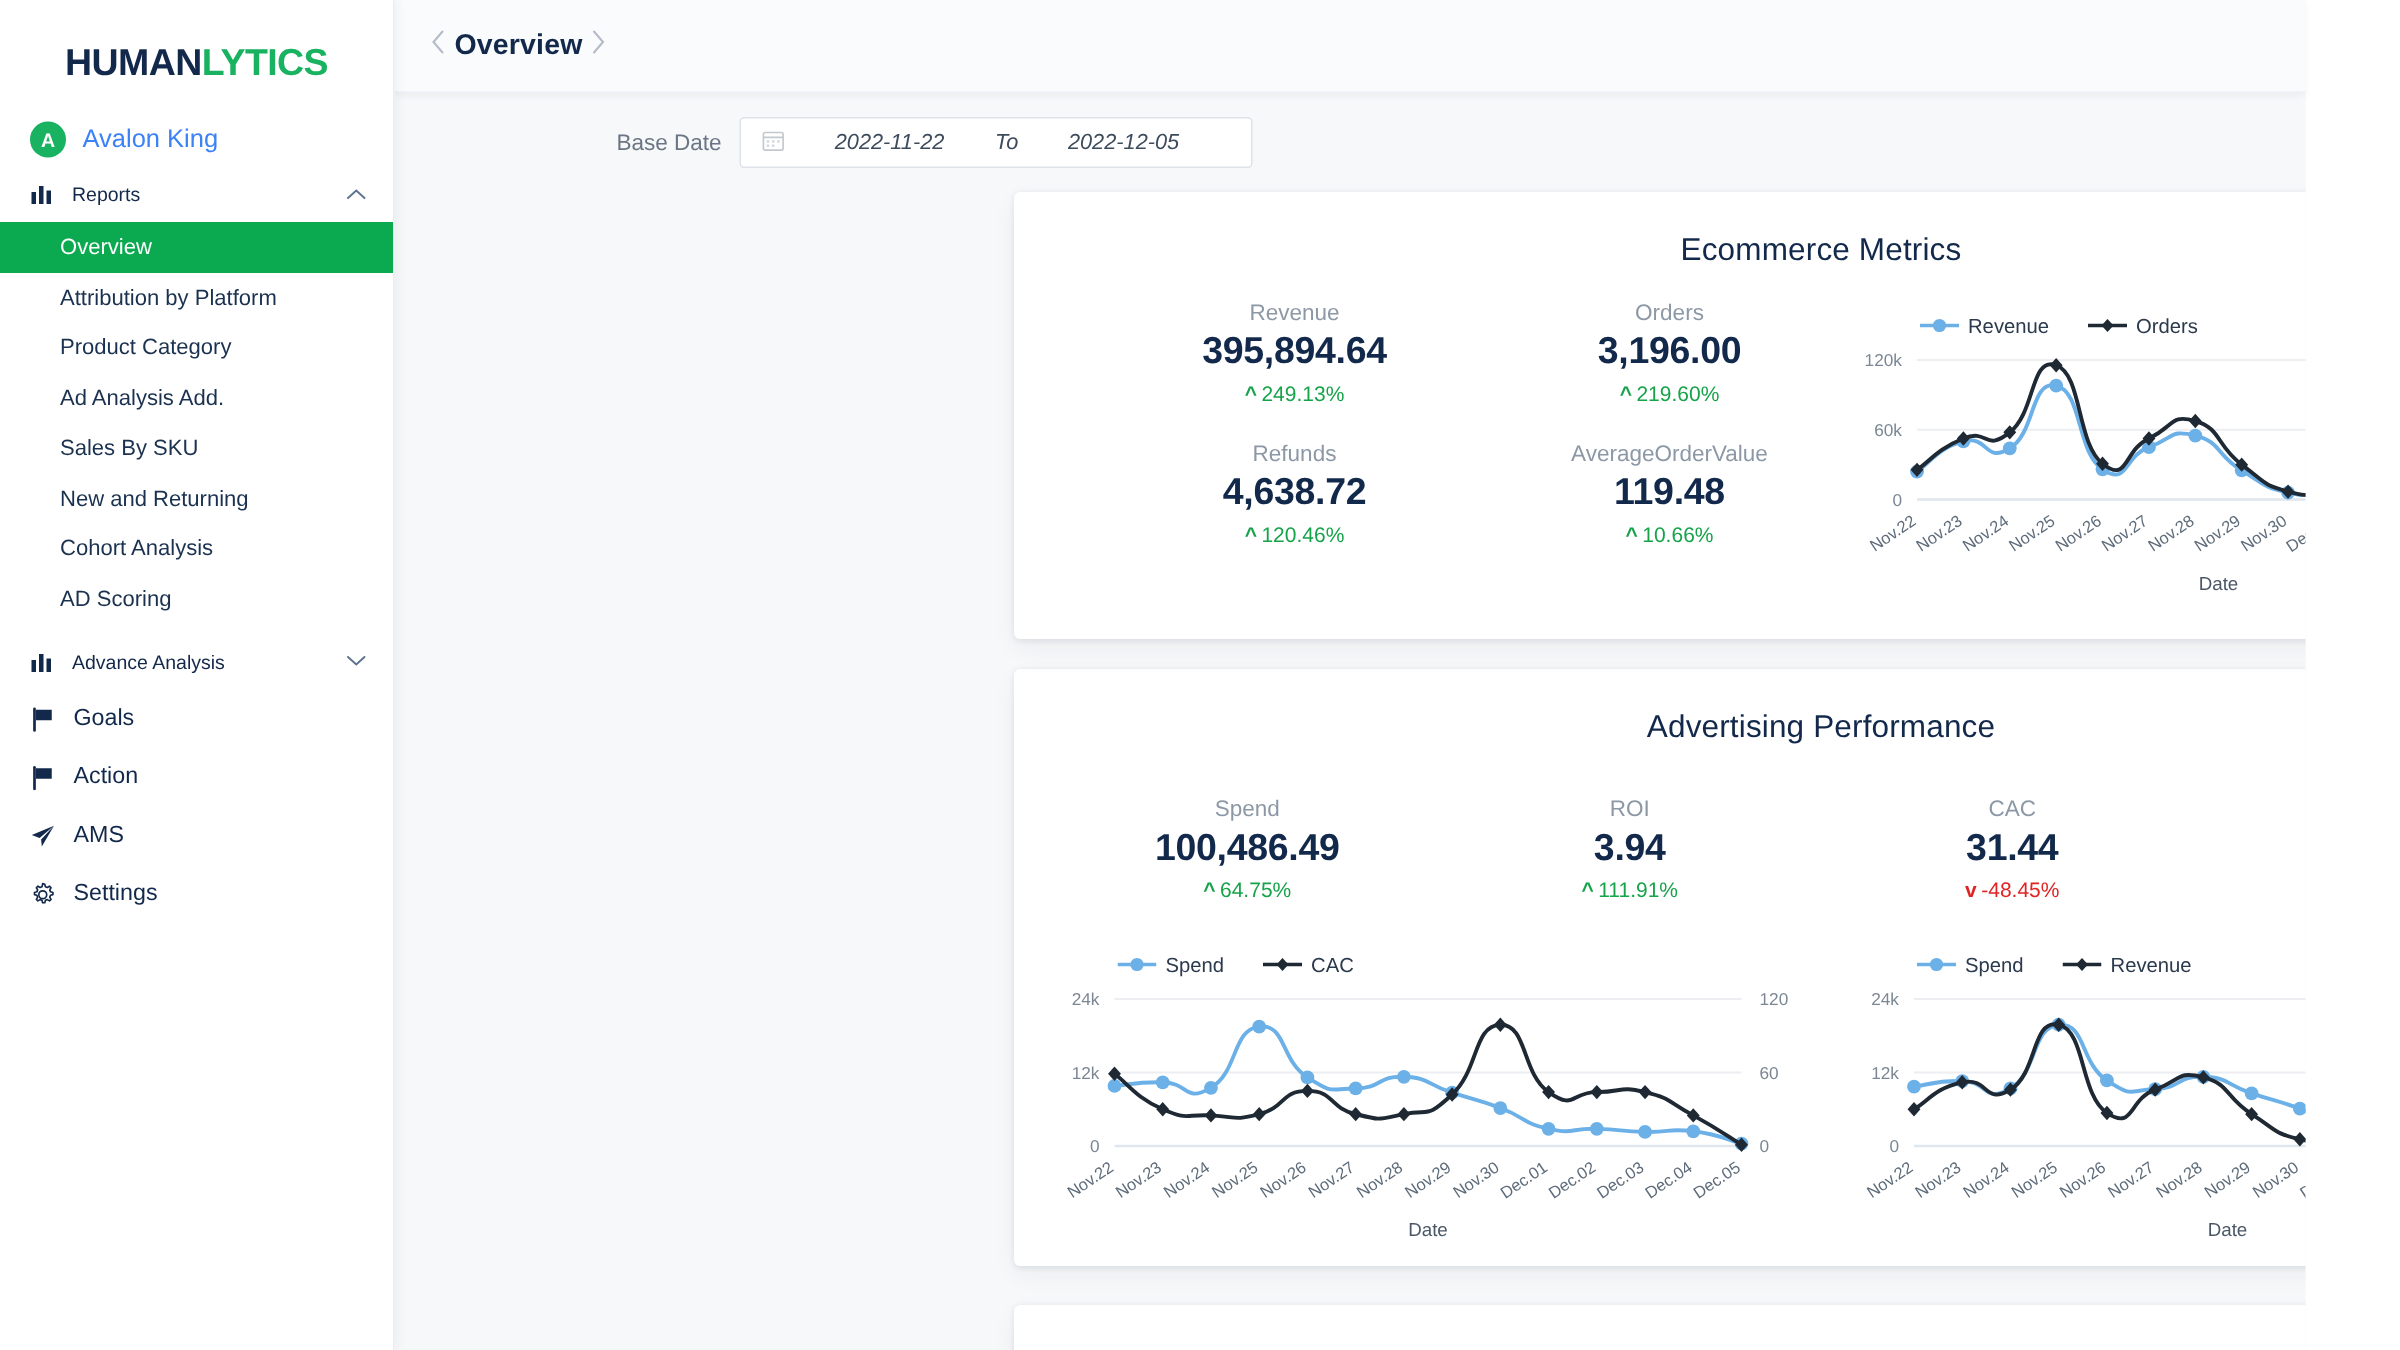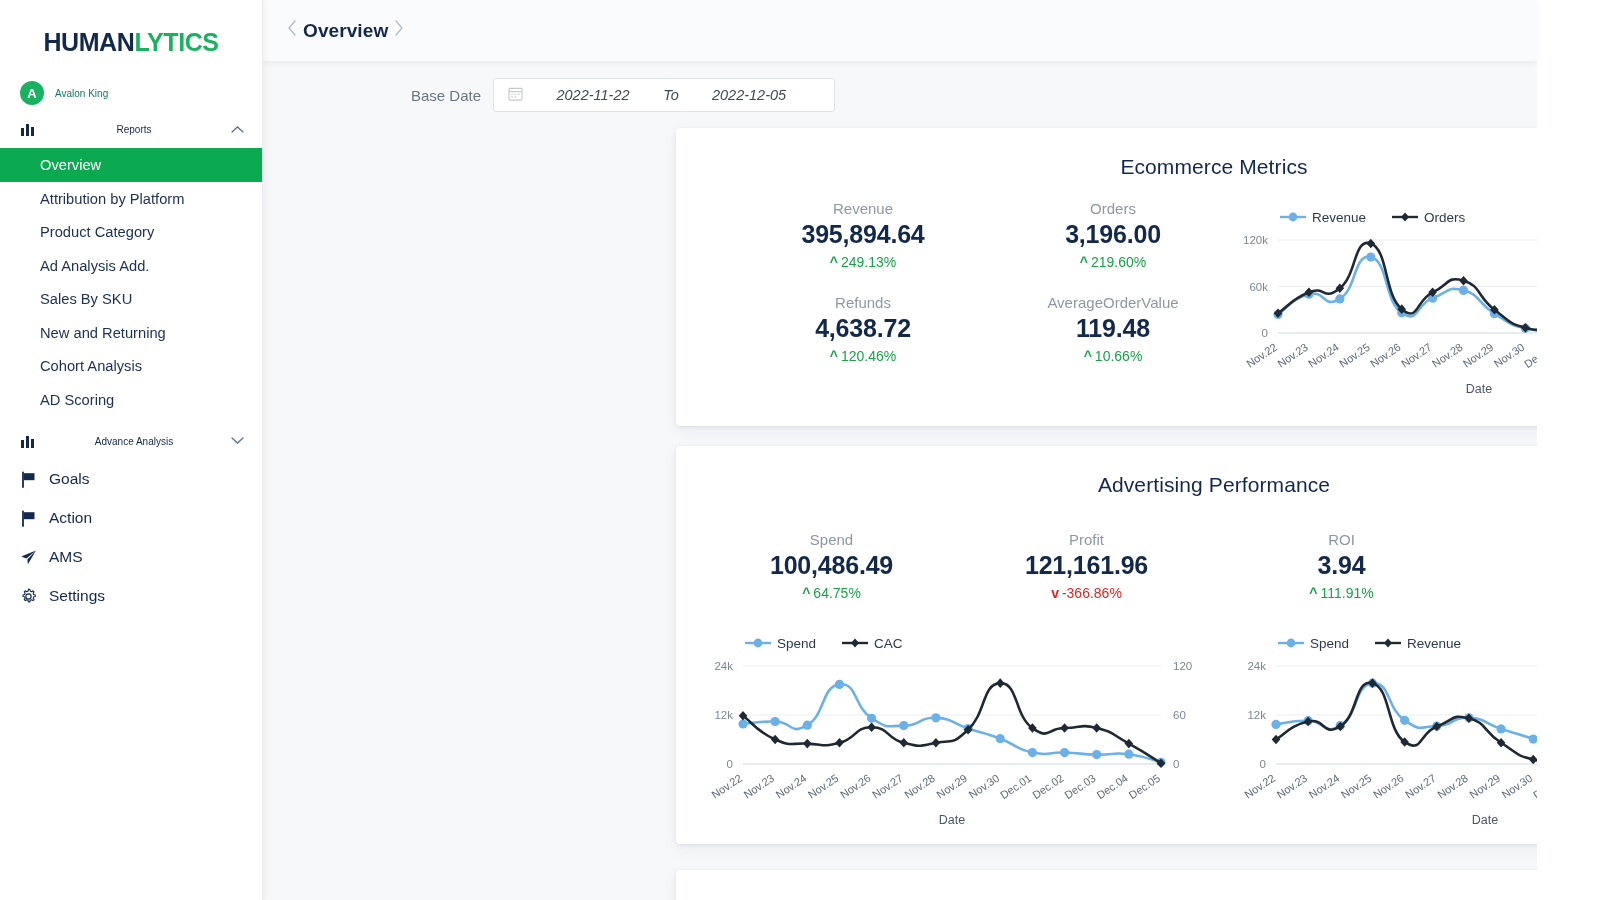--- a/index.html
+++ b/index.html
@@ -36,30 +36,30 @@
     padding: 6px 0 6px 20px;
     height: 36px;
   }
   .avatar {
     width: 24px; height: 24px; border-radius: 50%;
     background: #18b260; color:#fff;
     font-size: 13px; font-weight: bold;
     display:flex; align-items:center; justify-content:center;
     flex: 0 0 24px;
   }
-  .user-name { color: #0f766e; font-size: 10px; }
+  .user-name { color: #3b82f6; font-size: 17px; }
 
   .nav-group-head {
     display: flex; align-items: center;
     gap: 11px;
     height: 37px;
     padding: 0 18px 0 20px;
     cursor: pointer;
   }
-  .nav-group-head .label { color: #13294b; font-size: 10px; flex: 1; text-align: center; }
+  .nav-group-head .label { color: #13294b; font-size: 13px; flex: 1; }
   .chev { color: #5c7290; font-size: 12px; line-height: 1; }
 
   .ico { flex: 0 0 17px; width: 17px; height: 17px; display:block; }
   .ico svg { display:block; }
 
   .sub-item {
     height: 33.5px;
     display: flex; align-items: center;
     padding-left: 40px;
     font-size: 14.7px;
@@ -424,25 +424,20 @@
       <div class="card" id="card2">
         <div class="card-title">Advertising Performance</div>
 
         <div id="c2kpis">
           <div>
             <div class="kpi-label">Spend</div>
             <div class="kpi-value">100,486.49</div>
             <div class="kpi-delta up"><span class="car">^</span><span>64.75%</span></div>
           </div>
           <div>
-            <div class="kpi-label">Profit</div>
-            <div class="kpi-value">121,161.96</div>
-            <div class="kpi-delta down"><span class="car">v</span><span>-366.86%</span></div>
-          </div>
-          <div>
             <div class="kpi-label">ROI</div>
             <div class="kpi-value">3.94</div>
             <div class="kpi-delta up"><span class="car">^</span><span>111.91%</span></div>
           </div>
           <div>
             <div class="kpi-label">CAC</div>
             <div class="kpi-value">31.44</div>
             <div class="kpi-delta down"><span class="car">v</span><span>-48.45%</span></div>
           </div>
         </div>

